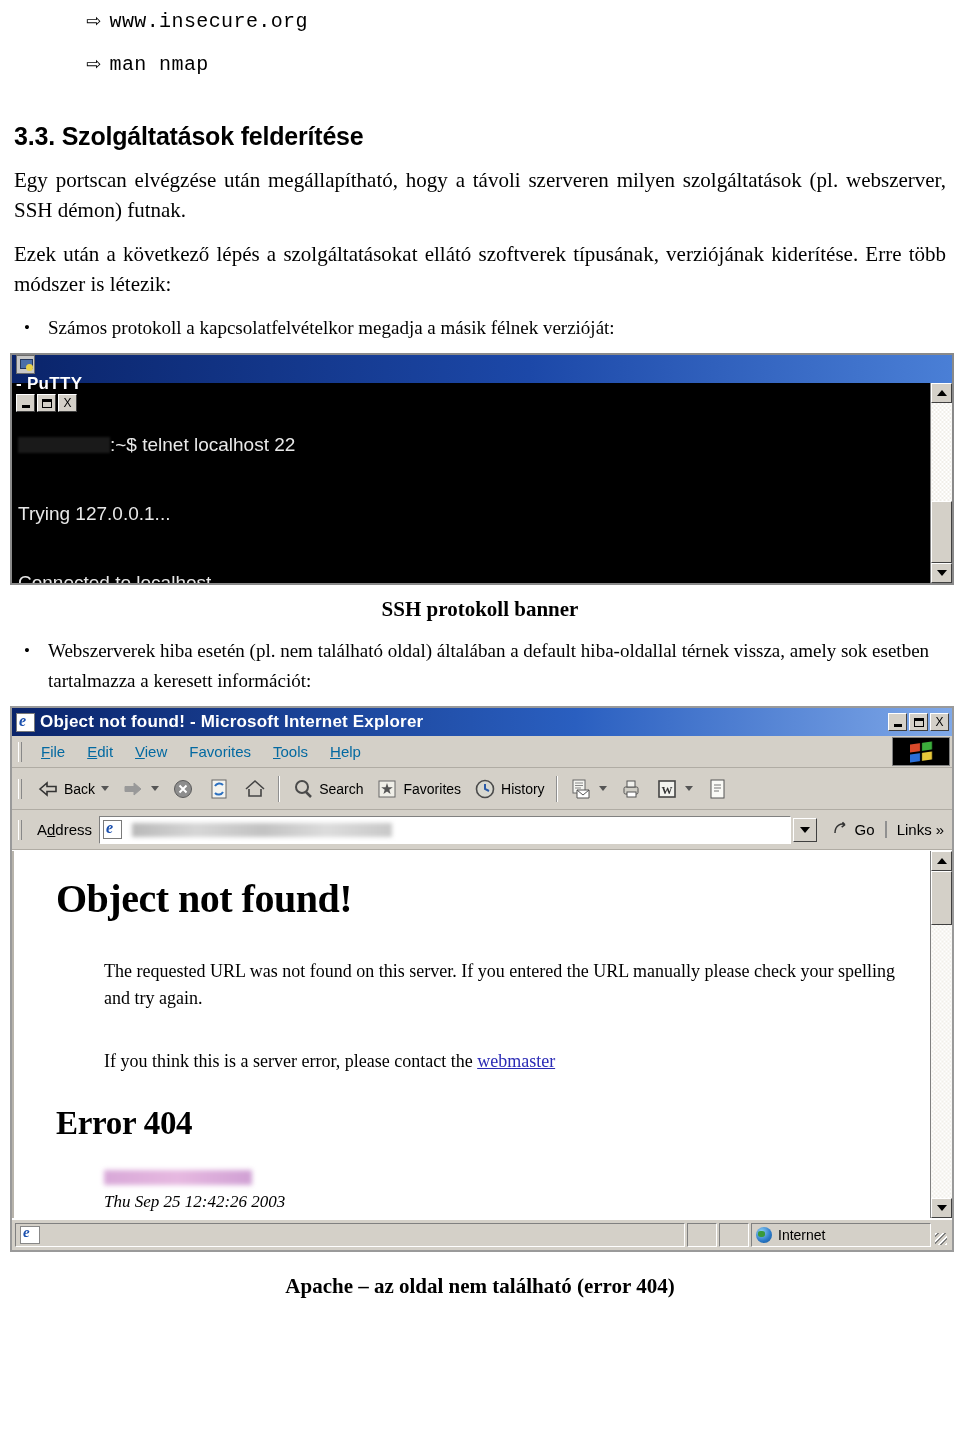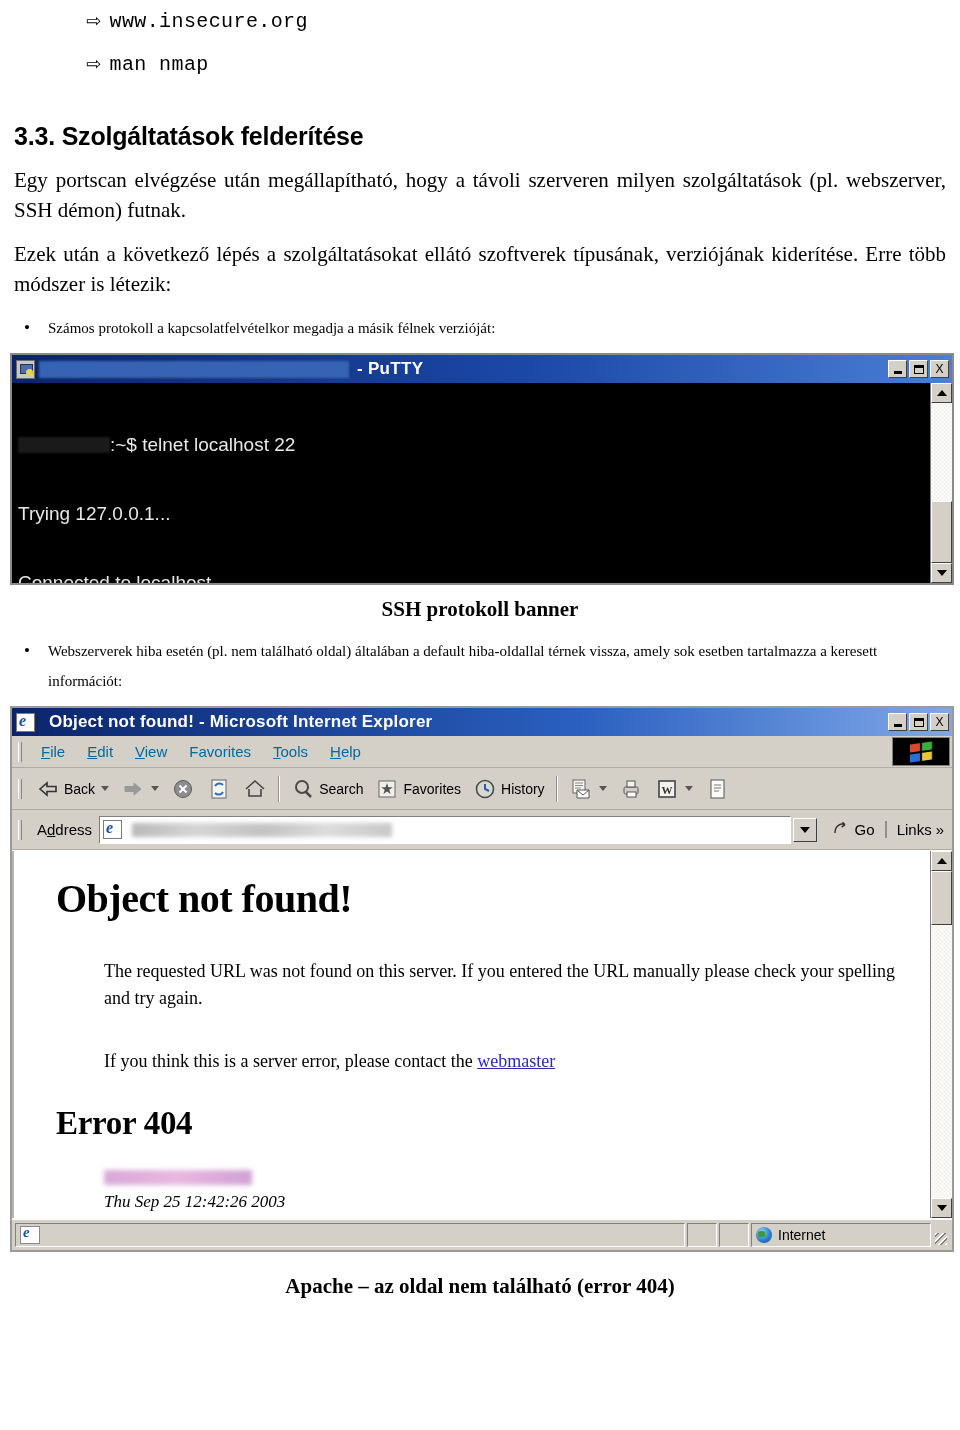--- a/index.html
+++ b/index.html
@@ -51,21 +51,21 @@
     display:flex;
     margin:14px 6px 10px 6px;
   }
   .bullet-dot {
     width:34px;
     flex:0 0 34px;
     font-size:17px;
     line-height:30px;
     padding-left:10px;
   }
-  .bullet-text { flex:1 1 auto; font-size:15px; line-height:30px; }
+  .bullet-text { flex:1 1 auto; font-size:19px; line-height:30px; }
 
   .caption {
     text-align:center;
     font-family:"Liberation Serif", serif;
     font-weight:bold;
     font-size:21px;
     margin:12px 0 10px 0;
   }
   .caption-bottom {
     text-align:center;
@@ -97,22 +97,23 @@
   .putty {
     width:944px;
     margin:4px 0 0 2px;
     border:2px solid #8a8a8a;
     background:#000;
     position:relative;
   }
   .putty-title {
     height:28px;
     background:linear-gradient(to right,#0a246a 0%,#1c48a8 55%,#4a7fd6 100%);
-    display:flex; align-items:center;
+    display:flex; align-items:flex-start;
     padding:0 3px 0 4px;
+    flex-direction:column;
   }
   .putty-ico {
     width:19px; height:19px;
     background:#c8c8c8;
     border:1px solid #6c6c6c;
     position:relative;
     flex:0 0 19px;
     margin-right:4px;
   }
   .putty-ico::before {
@@ -190,21 +191,20 @@
     width:944px;
     margin:6px 0 0 2px;
     border:2px solid #9a9a9a;
     background:#d4d0c8;
   }
   .ie-title {
     height:28px;
     background:linear-gradient(to right,#0a246a 0%,#2a5fc0 60%,#7fa8e8 100%);
     display:flex; align-items:center;
     padding:0 3px 0 4px;
-    gap:9px;
   }
   .ie-ico {
     width:19px;height:19px;flex:0 0 19px;margin-right:5px;
     background:#ffffff;border:1px solid #7a7a7a;position:relative;
   }
   .ie-ico::after{
     content:"e";
     position:absolute;left:2px;top:-2px;
     font-family:"Liberation Serif",serif;font-style:italic;font-weight:bold;
     font-size:16px;color:#1a4fae;

